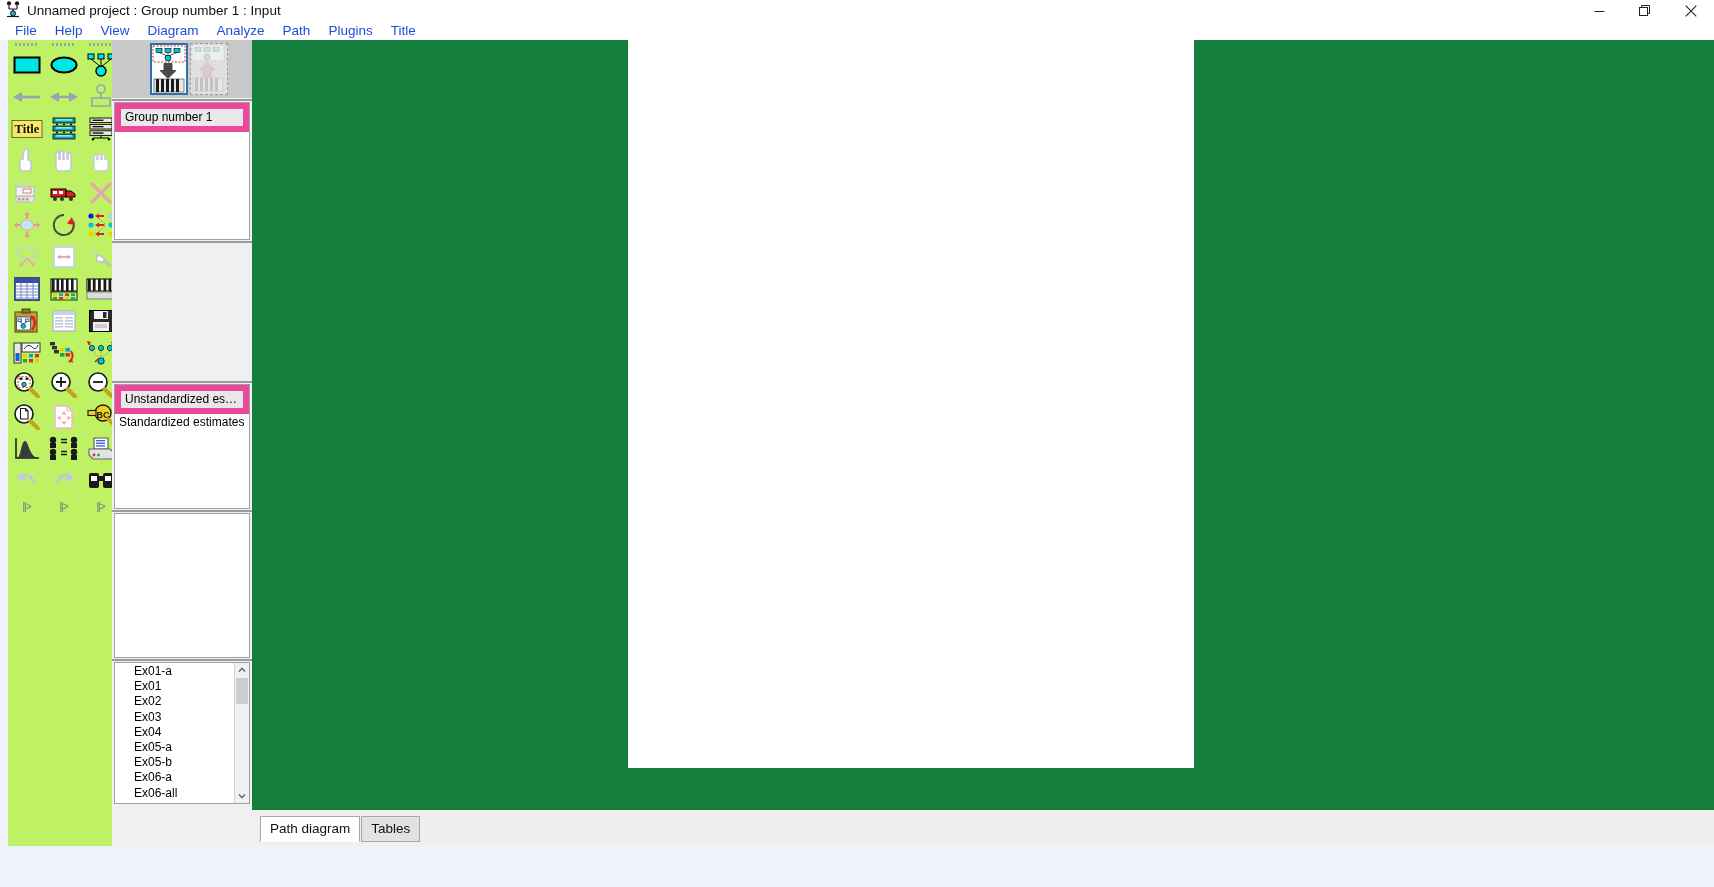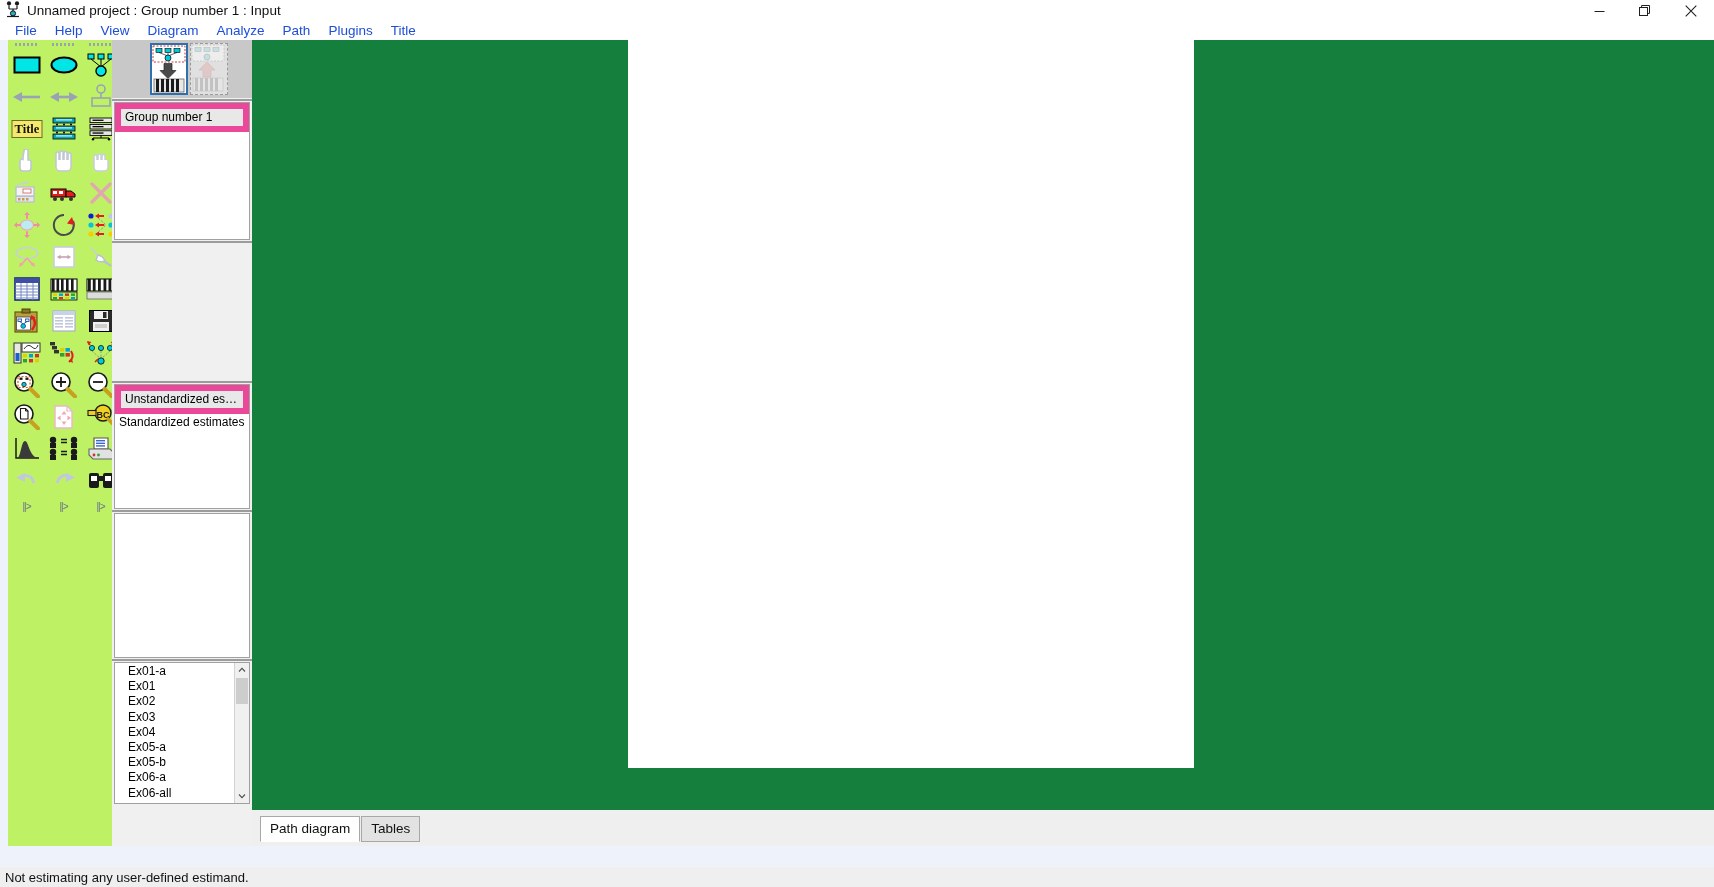--- a/index.html
+++ b/index.html
@@ -106,21 +106,21 @@
     cursor: default;
   }
   .list-item.selected { background: #e8e8e8; border: 6px solid #ec4899; box-sizing: border-box; }
 
   .filelist {
     position: absolute; left: 2px; width: 136px;
     background: #ffffff; border: 1px solid #a0a0a0; box-sizing: border-box;
     display: flex;
   }
   .filelist-inner { flex: 1 1 auto; overflow: hidden; padding-top: 1px; }
-  .file-item { font-size: 12px; color: #000; padding: 0 13px; line-height: 15.2px; white-space: nowrap; cursor: default; }
+  .file-item { font-size: 12px; color: #000; padding: 0 19px; line-height: 15.2px; white-space: nowrap; cursor: default; }
   .vscroll {
     width: 14px; background: #f0f0f0; border-left: 1px solid #d2d2d2;
     display: flex; flex-direction: column; align-items: center; position: relative;
   }
   .vs-btn { width: 14px; height: 14px; display: flex; align-items: center; justify-content: center; background: #f0f0f0; }
   .vs-thumb { position: absolute; left: 1px; width: 12px; background: #cdcdcd; }
   .vs-track { flex: 1 1 auto; width: 14px; background: #f0f0f0; }
 
   
   .workarea {
@@ -848,17 +848,14 @@
 
   <div class="workarea">
     <div class="page"></div>
 
     <div class="tabstrip">
       <div class="tab active">Path diagram</div>
       <div class="tab">Tables</div>
     </div>
   </div>
 
-  <div class="statusbar">
-    <span class="status-text">Not estimating any user-defined estimand.</span>
-  </div>
 
 </div>
 
 </body></html>

